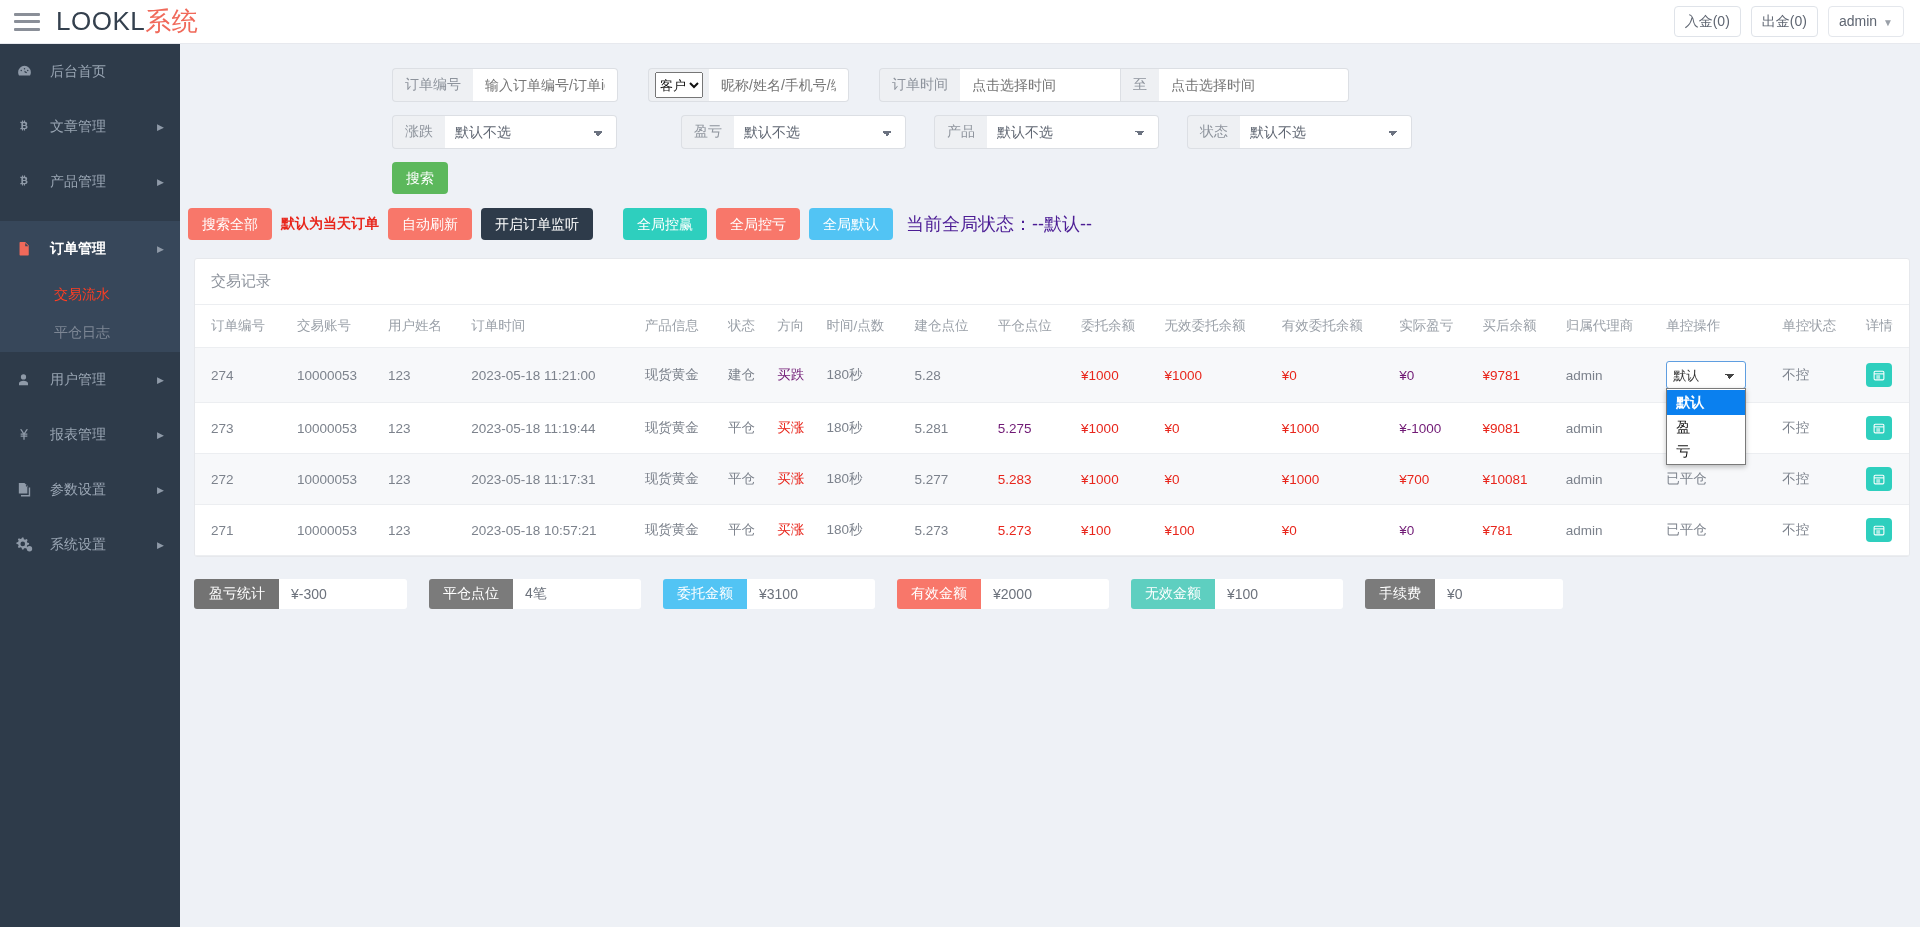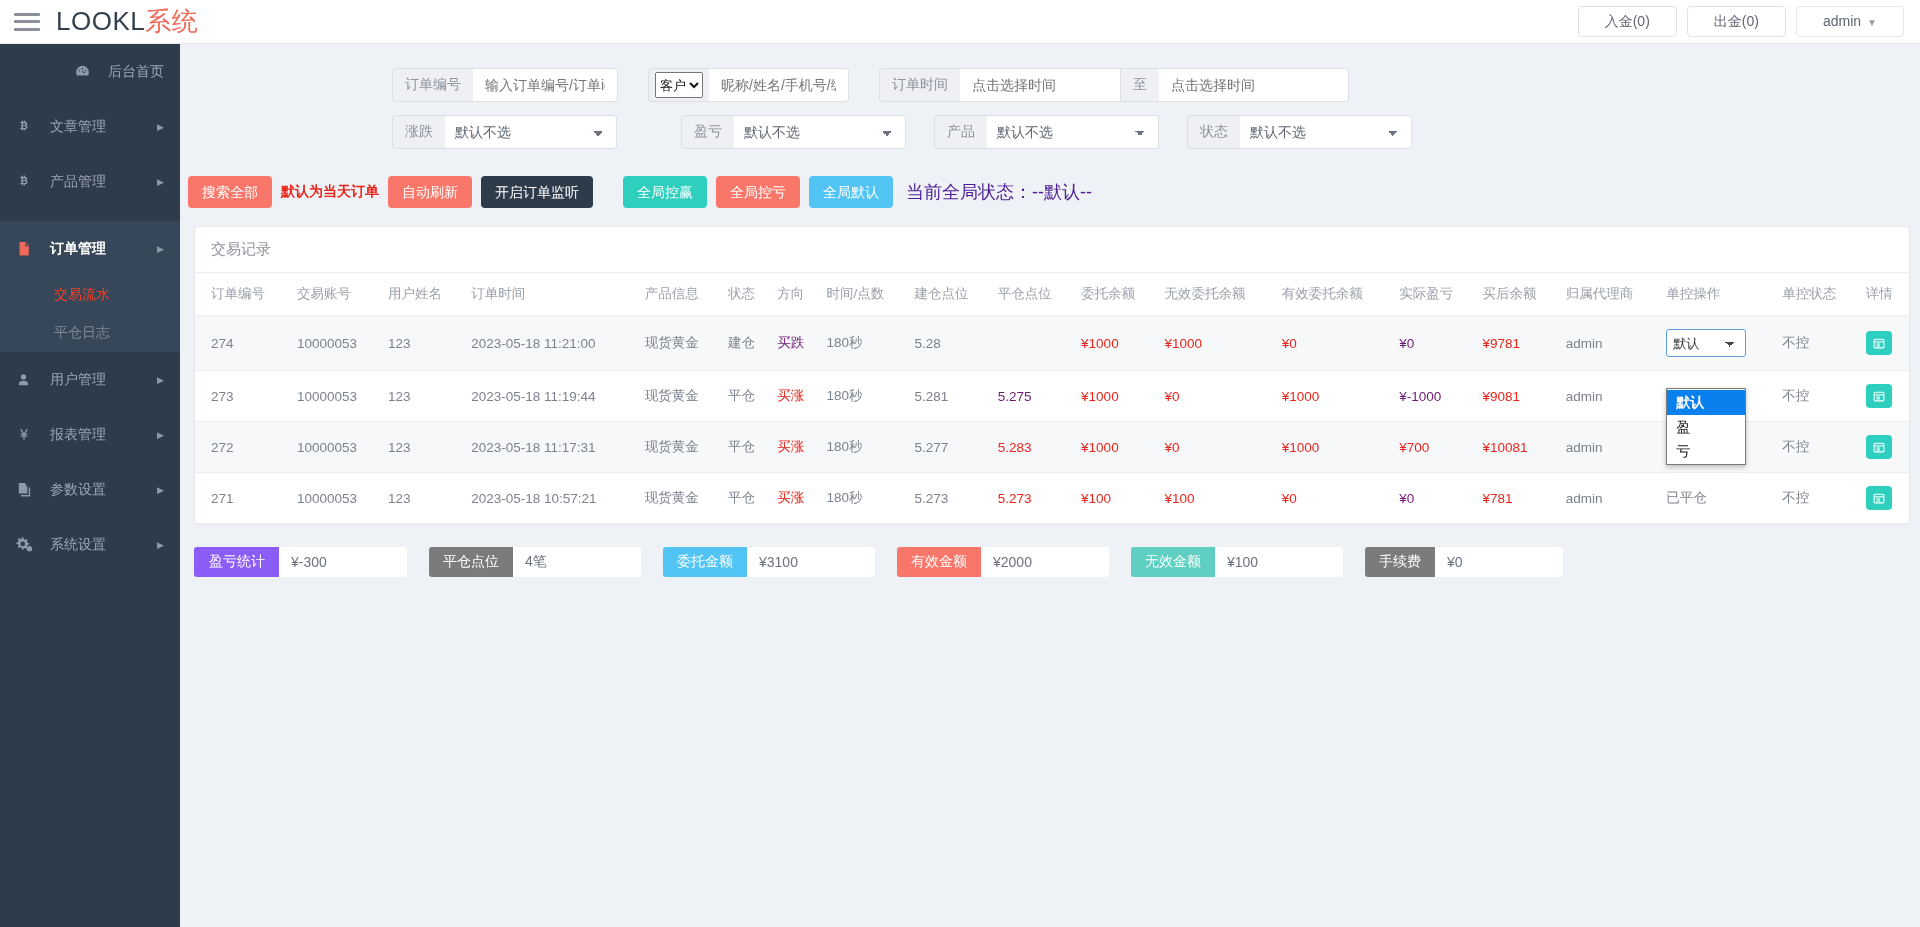--- a/index.html
+++ b/index.html
@@ -21,33 +21,33 @@
   }
   .hamburger{ width:26px; height:18px; margin-left:14px; margin-right:16px;
     display:flex; flex-direction:column; justify-content:space-between; cursor:pointer;}
   .hamburger span{ display:block; height:3px; background:#8a8f98; border-radius:1px;}
   .brand{ font-size:26px; letter-spacing:.5px; font-weight:400; }
   .brand .b1{ color:#34404e; }
   .brand .b2{ color:#f0695a; }
   .topbar-right{ margin-left:auto; display:flex; align-items:center; gap:10px; padding-right:16px;}
   .tb-btn{
     border:1px solid #dfe3e9; background:#fff; color:#5f6672;
-    border-radius:4px; padding:6px 26px; font-size:14px; cursor:pointer;
+    border-radius:4px; padding:6px 10px; font-size:14px; cursor:pointer;
     line-height:1.2;
   }
   .tb-btn.plain{ border-color:#e4e7ec; }
   .caret-sm{ display:inline-block; margin-left:6px; color:#9aa0a8; font-size:10px;}
   
   .sidebar{
     position:absolute; top:44px; left:0; width:180px; height:883px;
     background:#2e3b4a; z-index:30;
   }
   .nav-item{
     display:flex; align-items:center; height:55px; padding:0 16px;
-    color:#9aa6b4; font-size:14px; cursor:pointer; position:relative;justify-content:flex-end;
+    color:#9aa6b4; font-size:14px; cursor:pointer; position:relative;
   }
   .nav-item .ic{ width:24px; margin-right:10px; display:flex; align-items:center; color:#8f9aa8; }
   .nav-item .arrow{ margin-left:auto; font-size:9px; color:#8f9aa8; }
   .nav-group.active{ background:#37475a;margin-top:12px; }
   .nav-group.active > .nav-item{ color:#ffffff; font-weight:bold; }
   .nav-group.active > .nav-item .ic{ color:#f0695a; }
   .subitem{
     height:38px; display:flex; align-items:center; padding-left:54px;
     font-size:14px; color:#7d8795; cursor:pointer;
   }
@@ -304,20 +304,23 @@
       <div class="ig" style="margin-left:28px;">
         <span class="addon">产品</span>
         <select class="styled" style="width:172px;"><option>默认不选</option></select>
       </div>
       <div class="ig" style="margin-left:28px;">
         <span class="addon">状态</span>
         <select class="styled" style="width:172px;"><option>默认不选</option></select>
       </div>
     </div>
 
+    <div class="form-row search-btn-row">
+      <button class="btn btn-green">搜索</button>
+    </div>
   </div>
 
   <div class="action-row">
     <button class="btn btn-red">搜索全部</button>
     <span class="action-note">默认为当天订单</span>
     <button class="btn btn-red">自动刷新</button>
     <button class="btn btn-dark">开启订单监听</button>
     <span style="width:12px;"></span>
     <button class="btn btn-teal">全局控赢</button>
     <button class="btn btn-red">全局控亏</button>
@@ -463,21 +466,21 @@
                   <line x1="7" y1="16.5" x2="14" y2="16.5"></line>
                 </svg>
               </button></td>
           </tr>
         </tbody>
     </table>
   </div>
 
   <div class="summary-row" id="summary-row">
       <div class="sum">
-        <div class="lab" style="background: #8b5cf6; padding-left: 15px;">盈亏统计</div>
+        <div class="lab" style="background: #737373; padding-left: 15px;">盈亏统计</div>
         <div class="val">¥-300</div>
       </div>
       <div class="sum">
         <div class="lab" style="background: rgb(123, 123, 123);">平仓点位</div>
         <div class="val">4笔</div>
       </div>
       <div class="sum">
         <div class="lab" style="background: rgb(82, 196, 244);">委托金额</div>
         <div class="val">¥3100</div>
       </div>

